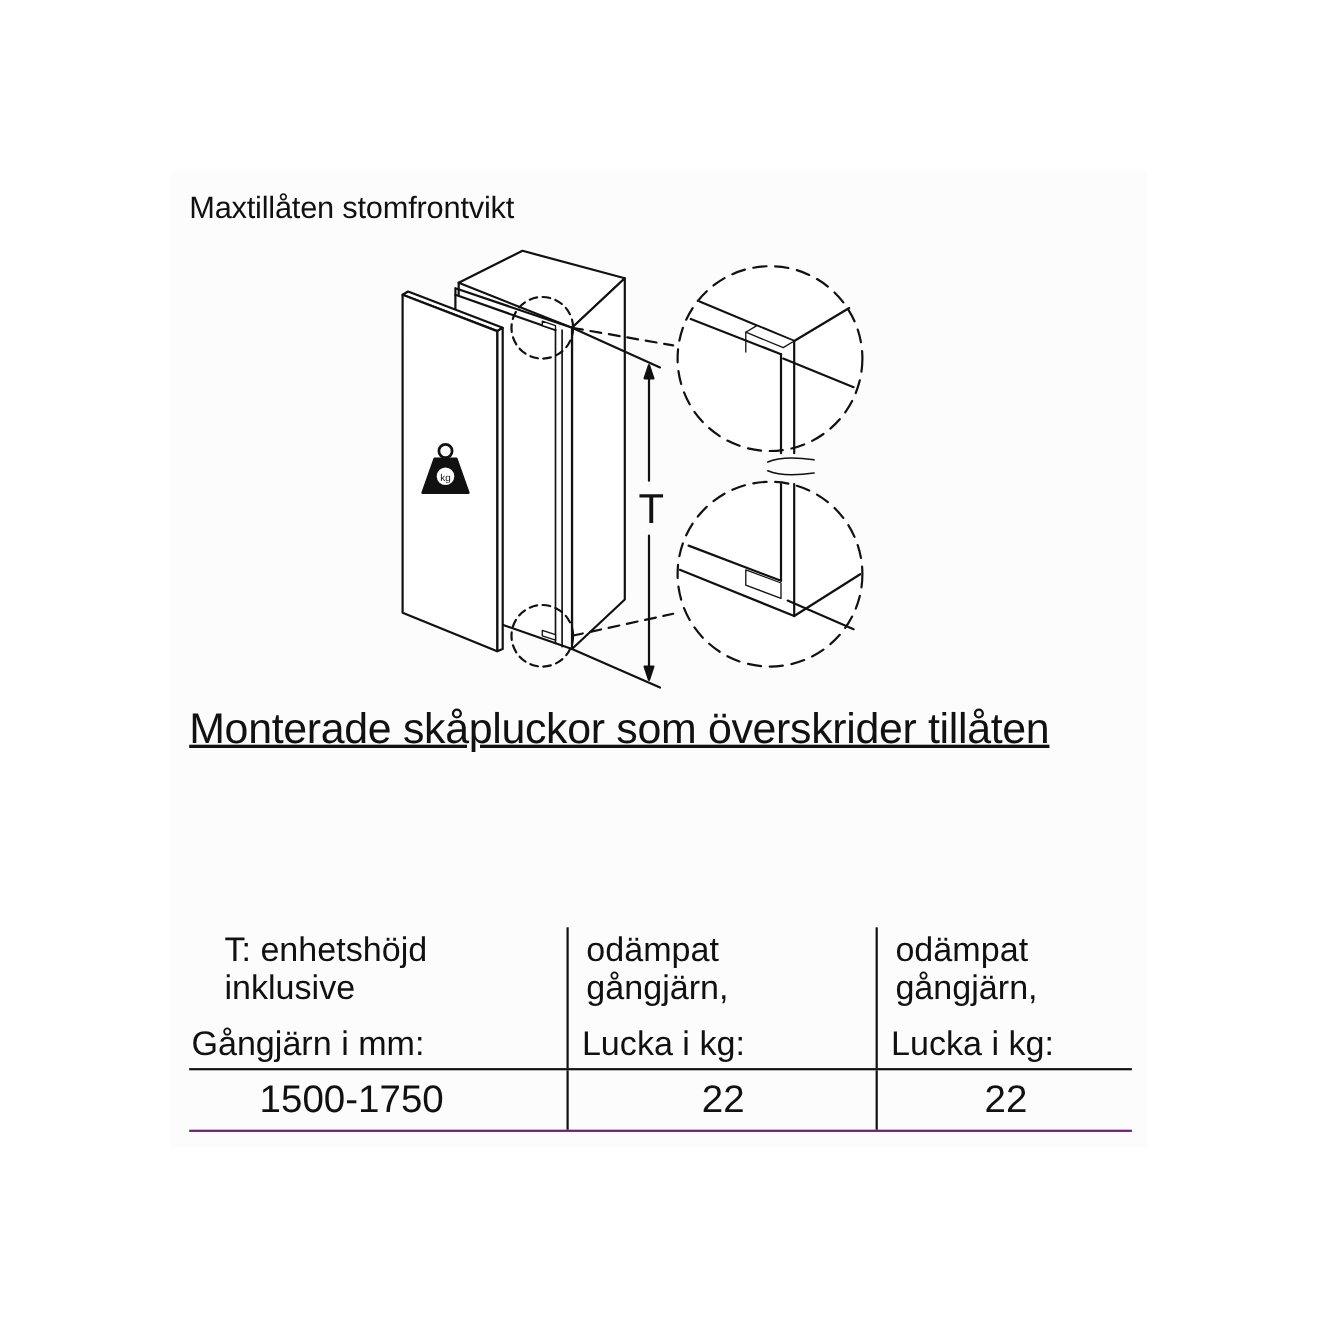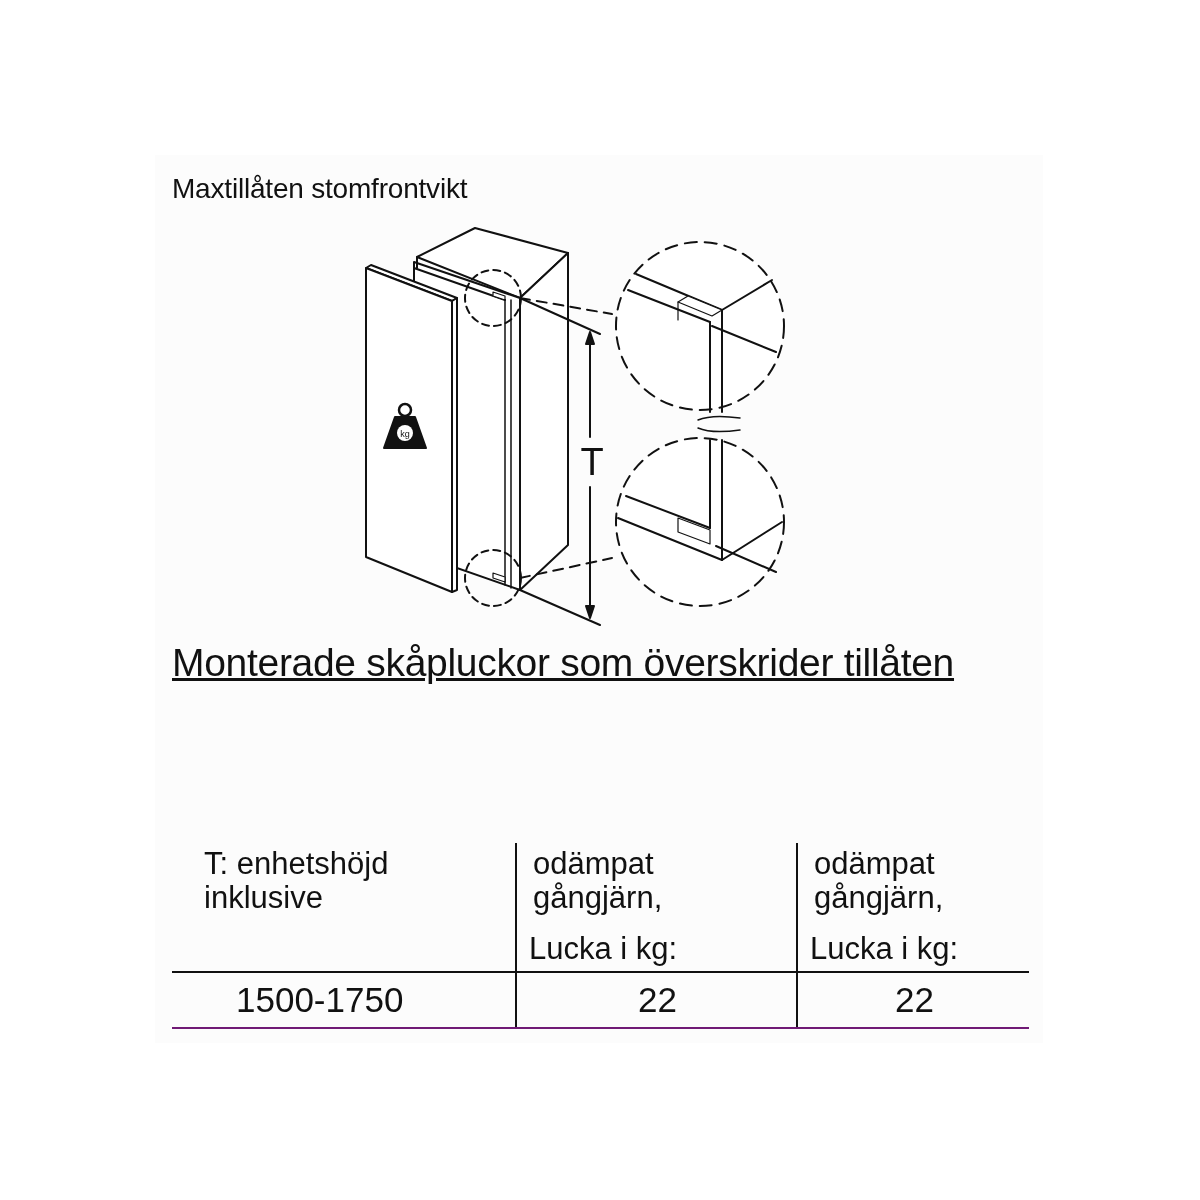--- a/index.html
+++ b/index.html
@@ -190,20 +190,21 @@
   <div>Monterade skåpluckor som överskrider tillåten</div>
 </div>
 
 <div class="spec-table">
   <div class="hdr-row">
     <div class="cell c1">
       <div class="hdr-top">
         <div>T: enhetshöjd</div>
         <div>inklusive</div>
       </div>
+      <div class="hdr-bottom">Gångjärn i mm:</div>
     </div>
     <div class="cell c2">
       <div class="hdr-top">
         <div>odämpat</div>
         <div>gångjärn,</div>
       </div>
       <div class="hdr-bottom">Lucka i kg:</div>
     </div>
     <div class="cell c3">
       <div class="hdr-top">

